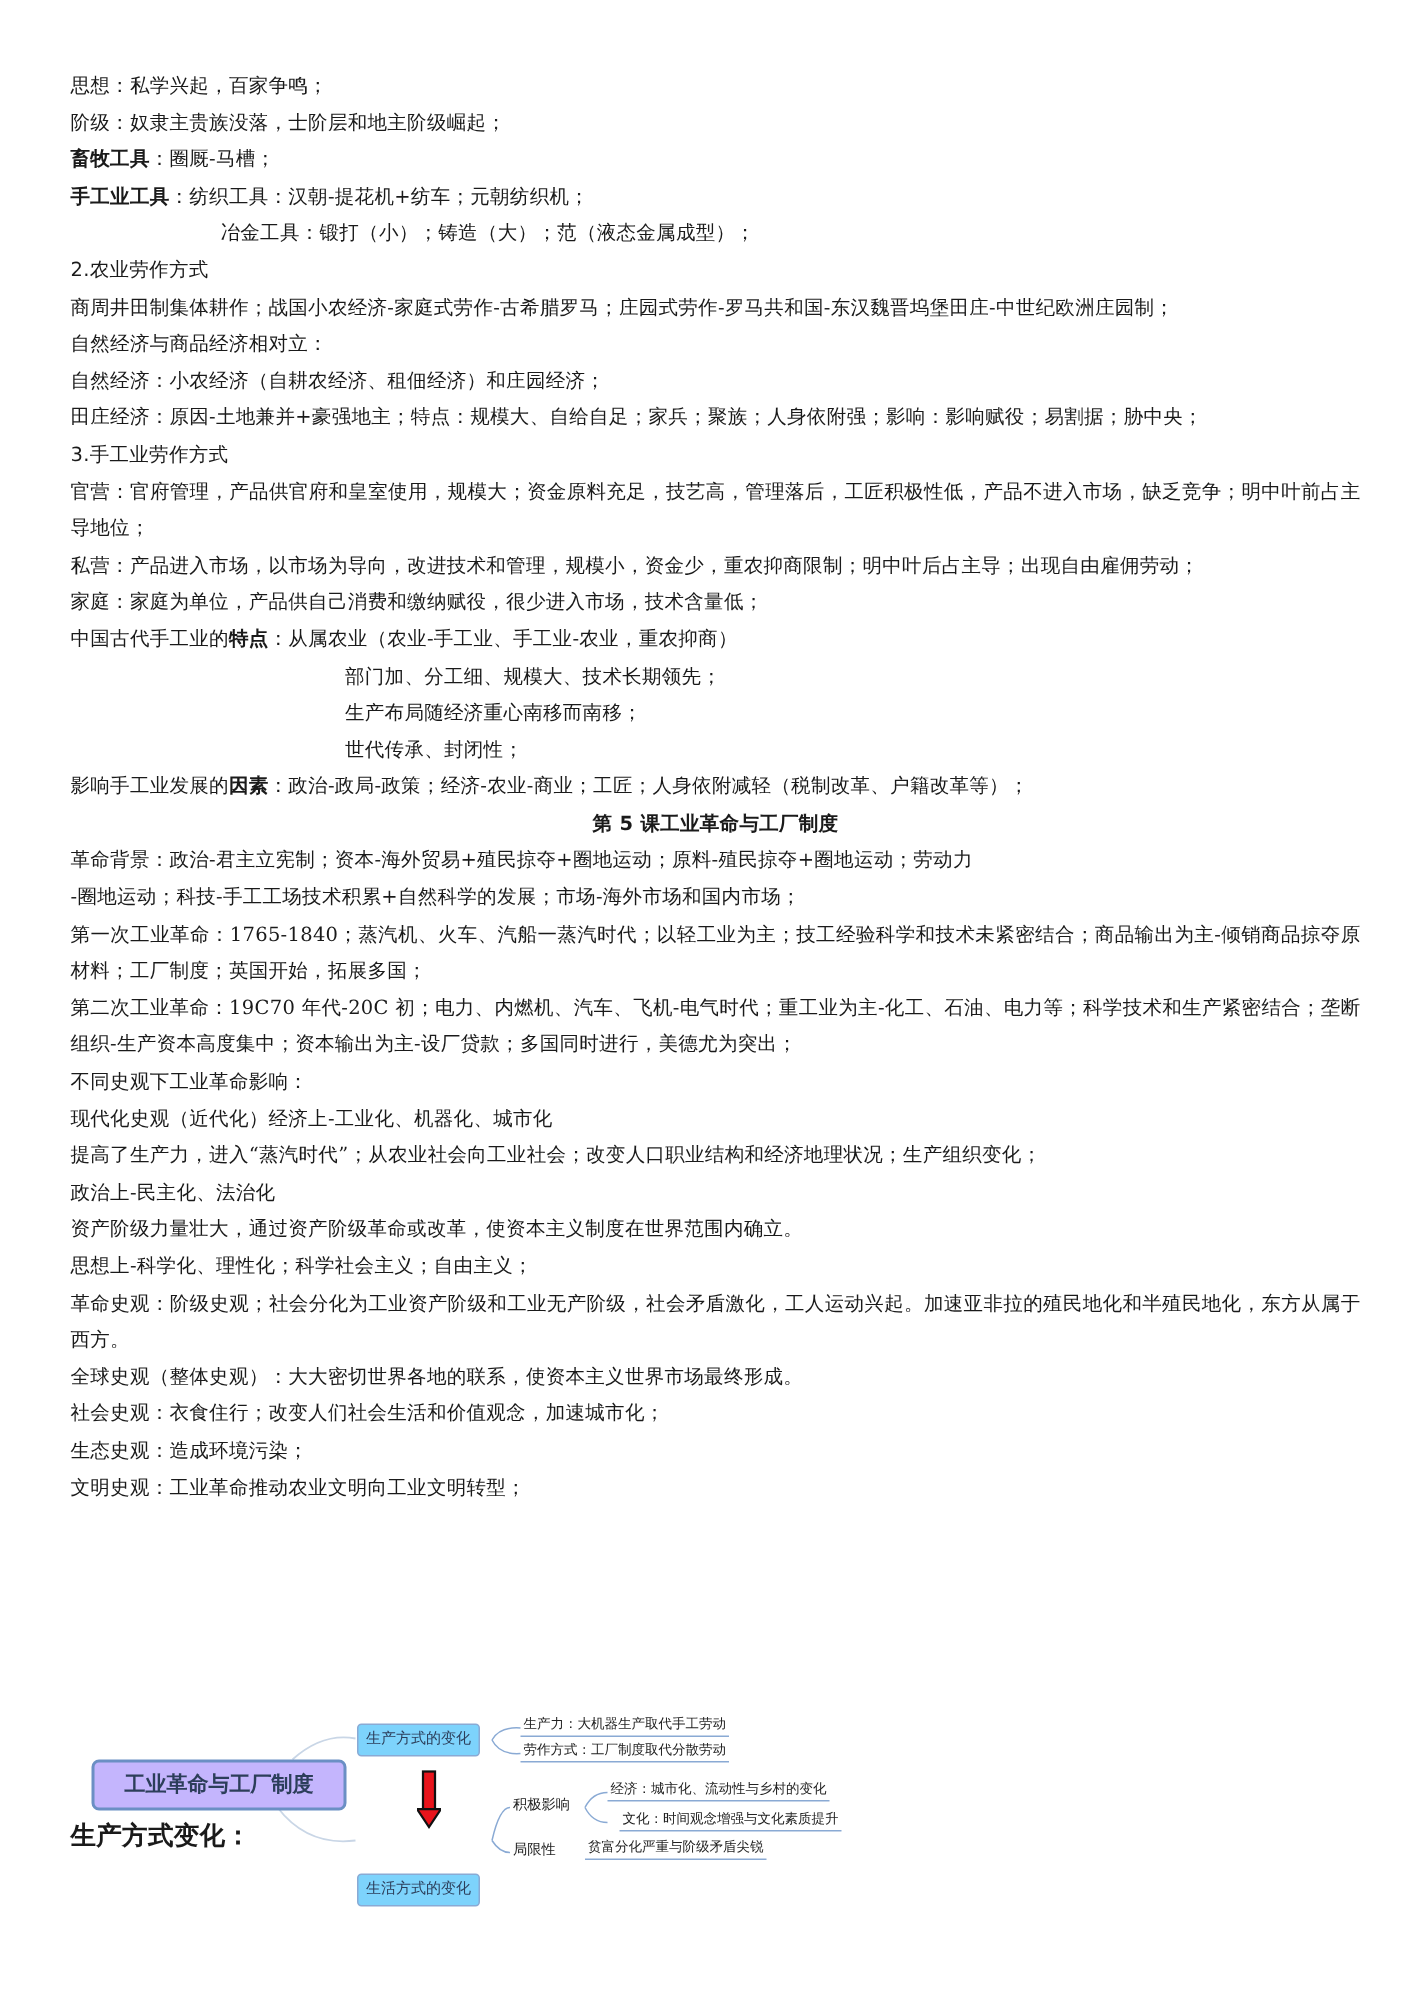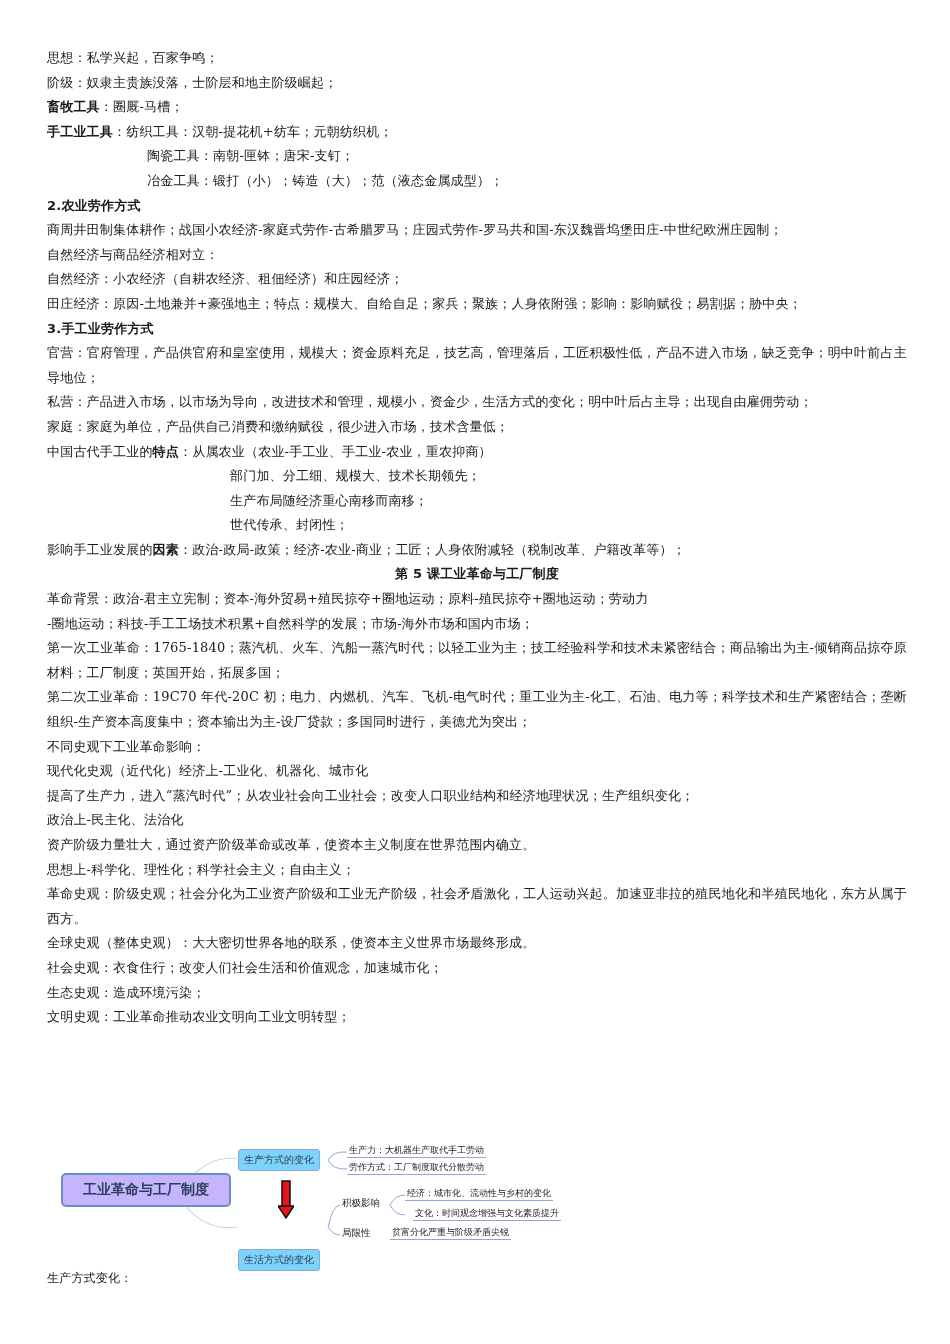--- a/index.html
+++ b/index.html
@@ -40,21 +40,21 @@
     }
     .indent-tools { padding-left: 100px; }
     .indent-feat { padding-left: 183px; }
     .center {
       text-align: center;
       font-family: "DejaVu Sans", "Liberation Sans", sans-serif;
       font-weight: bold;
     }
     .heading {
       font-family: "DejaVu Sans", "Liberation Sans", sans-serif;
-      font-weight: bold;
+      font-weight: normal;
     }
 
     
     .mindmap {
       position: absolute;
       left: 55px;
       top: 1143px;
       width: 530px;
       height: 105px;
       font-family: "DejaVu Sans", "Liberation Sans", sans-serif;
@@ -116,32 +116,31 @@
     }
   </style>
 </head>
 <body>
 
 <div class="page">
   <div class="line">思想：私学兴起，百家争鸣；</div>
   <div class="line">阶级：奴隶主贵族没落，士阶层和地主阶级崛起；</div>
   <div class="line"><span class="b">畜牧工具</span><span>：圈厩-马槽；</span></div>
   <div class="line"><span class="b">手工业工具</span><span>：纺织工具：汉朝-提花机+纺车；元朝纺织机；</span></div>
-  <div class="line indent-tools">陶瓷工具：南朝-匣钵；唐宋-支钉；</div>
   <div class="line indent-tools">冶金工具：锻打（小）；铸造（大）；范（液态金属成型）；</div>
 
   <div class="line heading">2.农业劳作方式</div>
   <div class="line wrap">商周井田制集体耕作；战国小农经济-家庭式劳作-古希腊罗马；庄园式劳作-罗马共和国-东汉魏晋坞堡田庄-中世纪欧洲庄园制；</div>
   <div class="line">自然经济与商品经济相对立：</div>
   <div class="line">自然经济：小农经济（自耕农经济、租佃经济）和庄园经济；</div>
   <div class="line wrap">田庄经济：原因-土地兼并+豪强地主；特点：规模大、自给自足；家兵；聚族；人身依附强；影响：影响赋役；易割据；胁中央；</div>
 
   <div class="line heading">3.手工业劳作方式</div>
   <div class="line wrap">官营：官府管理，产品供官府和皇室使用，规模大；资金原料充足，技艺高，管理落后，工匠积极性低，产品不进入市场，缺乏竞争；明中叶前占主导地位；</div>
-  <div class="line wrap">私营：产品进入市场，以市场为导向，改进技术和管理，规模小，资金少，生活方式的变化；明中叶后占主导；出现自由雇佣劳动；</div>
+  <div class="line wrap">私营：产品进入市场，以市场为导向，改进技术和管理，规模小，资金少，重农抑商限制；明中叶后占主导；出现自由雇佣劳动；</div>
   <div class="line">家庭：家庭为单位，产品供自己消费和缴纳赋役，很少进入市场，技术含量低；</div>
   <div class="line"><span>中国古代手工业的</span><span class="b">特点</span><span>：从属农业（农业-手工业、手工业-农业，重农抑商）</span></div>
   <div class="line indent-feat">部门加、分工细、规模大、技术长期领先；</div>
   <div class="line indent-feat">生产布局随经济重心南移而南移；</div>
   <div class="line indent-feat">世代传承、封闭性；</div>
   <div class="line"><span>影响手工业发展的</span><span class="b">因素</span><span>：政治-政局-政策；经济-农业-商业；工匠；人身依附减轻（税制改革、户籍改革等）；</span></div>
 
   <div class="line center">第 5 课工业革命与工厂制度</div>
   <div class="line">革命背景：政治-君主立宪制；资本-海外贸易+殖民掠夺+圈地运动；原料-殖民掠夺+圈地运动；劳动力</div>
   <div class="line">-圈地运动；科技-手工工场技术积累+自然科学的发展；市场-海外市场和国内市场；</div>
@@ -186,13 +185,13 @@
   <div class="mm-leaf" style="left:292px; top:17px;">劳作方式：工厂制度取代分散劳动</div>
 
   <div class="mm-label" style="left:287px; top:54px;">积极影响</div>
   <div class="mm-leaf" style="left:350px; top:43px;">经济：城市化、流动性与乡村的变化</div>
   <div class="mm-leaf" style="left:358px; top:63px;">文化：时间观念增强与文化素质提升</div>
 
   <div class="mm-label" style="left:287px; top:84px;">局限性</div>
   <div class="mm-leaf" style="left:335px; top:82px;">贫富分化严重与阶级矛盾尖锐</div>
 </div>
 
-<div class="line" style="position:absolute; left:47px; top:1266px; font-size:12px; font-family:'DejaVu Serif','Liberation Serif',serif;">生产方式变化：</div>
+<div class="line" style="position:absolute; left:47px; top:1212px; font-size:17px; font-family:'DejaVu Serif','Liberation Serif',serif;font-weight:bold;">生产方式变化：</div>
 
 </body></html>

